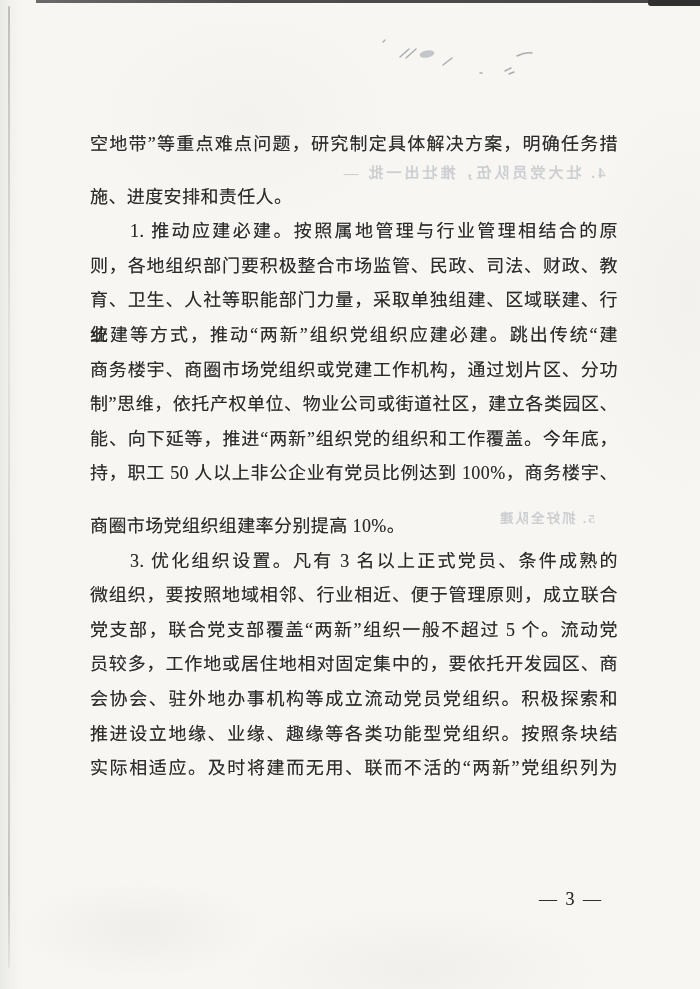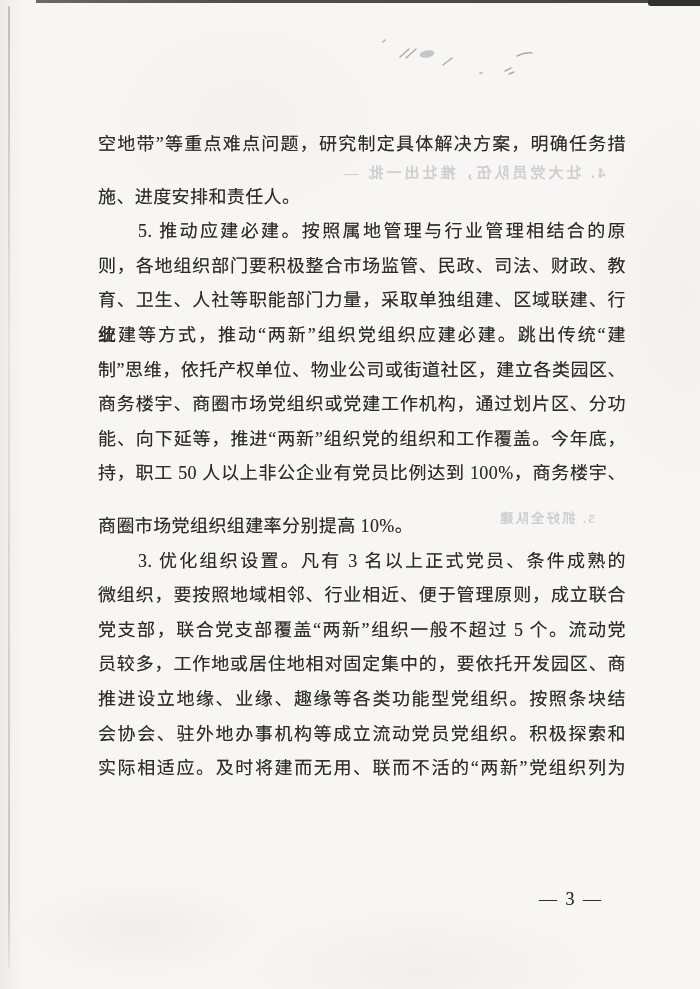--- a/index.html
+++ b/index.html
@@ -73,21 +73,21 @@
     letter-spacing: 3px;
     text-align: center;
   }
   .ghost-2 {
     left: 498px; top: 507px;
     font-size: 13.5px;
     letter-spacing: 2px;
   }
   .body-text {
     position: absolute;
-    left: 98px; top: 127px;
+    left: 90px; top: 127px;
     width: 528px;
   }
   .line {
     height: 34.6px;
     line-height: 34.6px;
     font-size: 18px;
     letter-spacing: 0.4px;
     text-align: justify;
     text-align-last: justify;
     text-shadow: 0 0 0.4px rgba(20,20,20,0.45);
@@ -124,33 +124,33 @@
     </g>
     <ellipse cx="427" cy="54" rx="7.5" ry="3.6" fill="#9aa0a6" opacity="0.55" transform="rotate(-12 427 54)"></ellipse>
   </svg>
 
   <div class="ghost ghost-1">4. 壮大党员队伍，推壮出一批 —</div>
   <div class="ghost ghost-2">5. 抓好全队建</div>
 
   <div class="body-text">
     <div class="line">空地带”等重点难点问题，研究制定具体解决方案，明确任务措</div>
     <div class="line short">施、进度安排和责任人。</div>
-    <div class="line indent">5. 推动应建必建。按照属地管理与行业管理相结合的原</div>
+    <div class="line indent">1. 推动应建必建。按照属地管理与行业管理相结合的原</div>
     <div class="line">则，各地组织部门要积极整合市场监管、民政、司法、财政、教</div>
     <div class="line">育、卫生、人社等职能部门力量，采取单独组建、区域联建、行业</div>
     <div class="line">统建等方式，推动“两新”组织党组织应建必建。跳出传统“建</div>
+    <div class="line">商务楼宇、商圈市场党组织或党建工作机构，通过划片区、分功</div>
     <div class="line">制”思维，依托产权单位、物业公司或街道社区，建立各类园区、</div>
-    <div class="line">商务楼宇、商圈市场党组织或党建工作机构，通过划片区、分功</div>
     <div class="line">能、向下延等，推进“两新”组织党的组织和工作覆盖。今年底，</div>
     <div class="line">持，职工 50 人以上非公企业有党员比例达到 100%，商务楼宇、</div>
     <div class="line short">商圈市场党组织组建率分别提高 10%。</div>
     <div class="line indent">3. 优化组织设置。凡有 3 名以上正式党员、条件成熟的</div>
     <div class="line">微组织，要按照地域相邻、行业相近、便于管理原则，成立联合</div>
     <div class="line">党支部，联合党支部覆盖“两新”组织一般不超过 5 个。流动党</div>
     <div class="line">员较多，工作地或居住地相对固定集中的，要依托开发园区、商</div>
+    <div class="line">会协会、驻外地办事机构等成立流动党员党组织。积极探索和</div>
     <div class="line">推进设立地缘、业缘、趣缘等各类功能型党组织。按照条块结</div>
-    <div class="line">会协会、驻外地办事机构等成立流动党员党组织。积极探索和</div>
     <div class="line">实际相适应。及时将建而无用、联而不活的“两新”党组织列为</div>
   </div>
 
   <div class="page-number">— 3 —</div>
 
 </div>
 
 </body></html>

